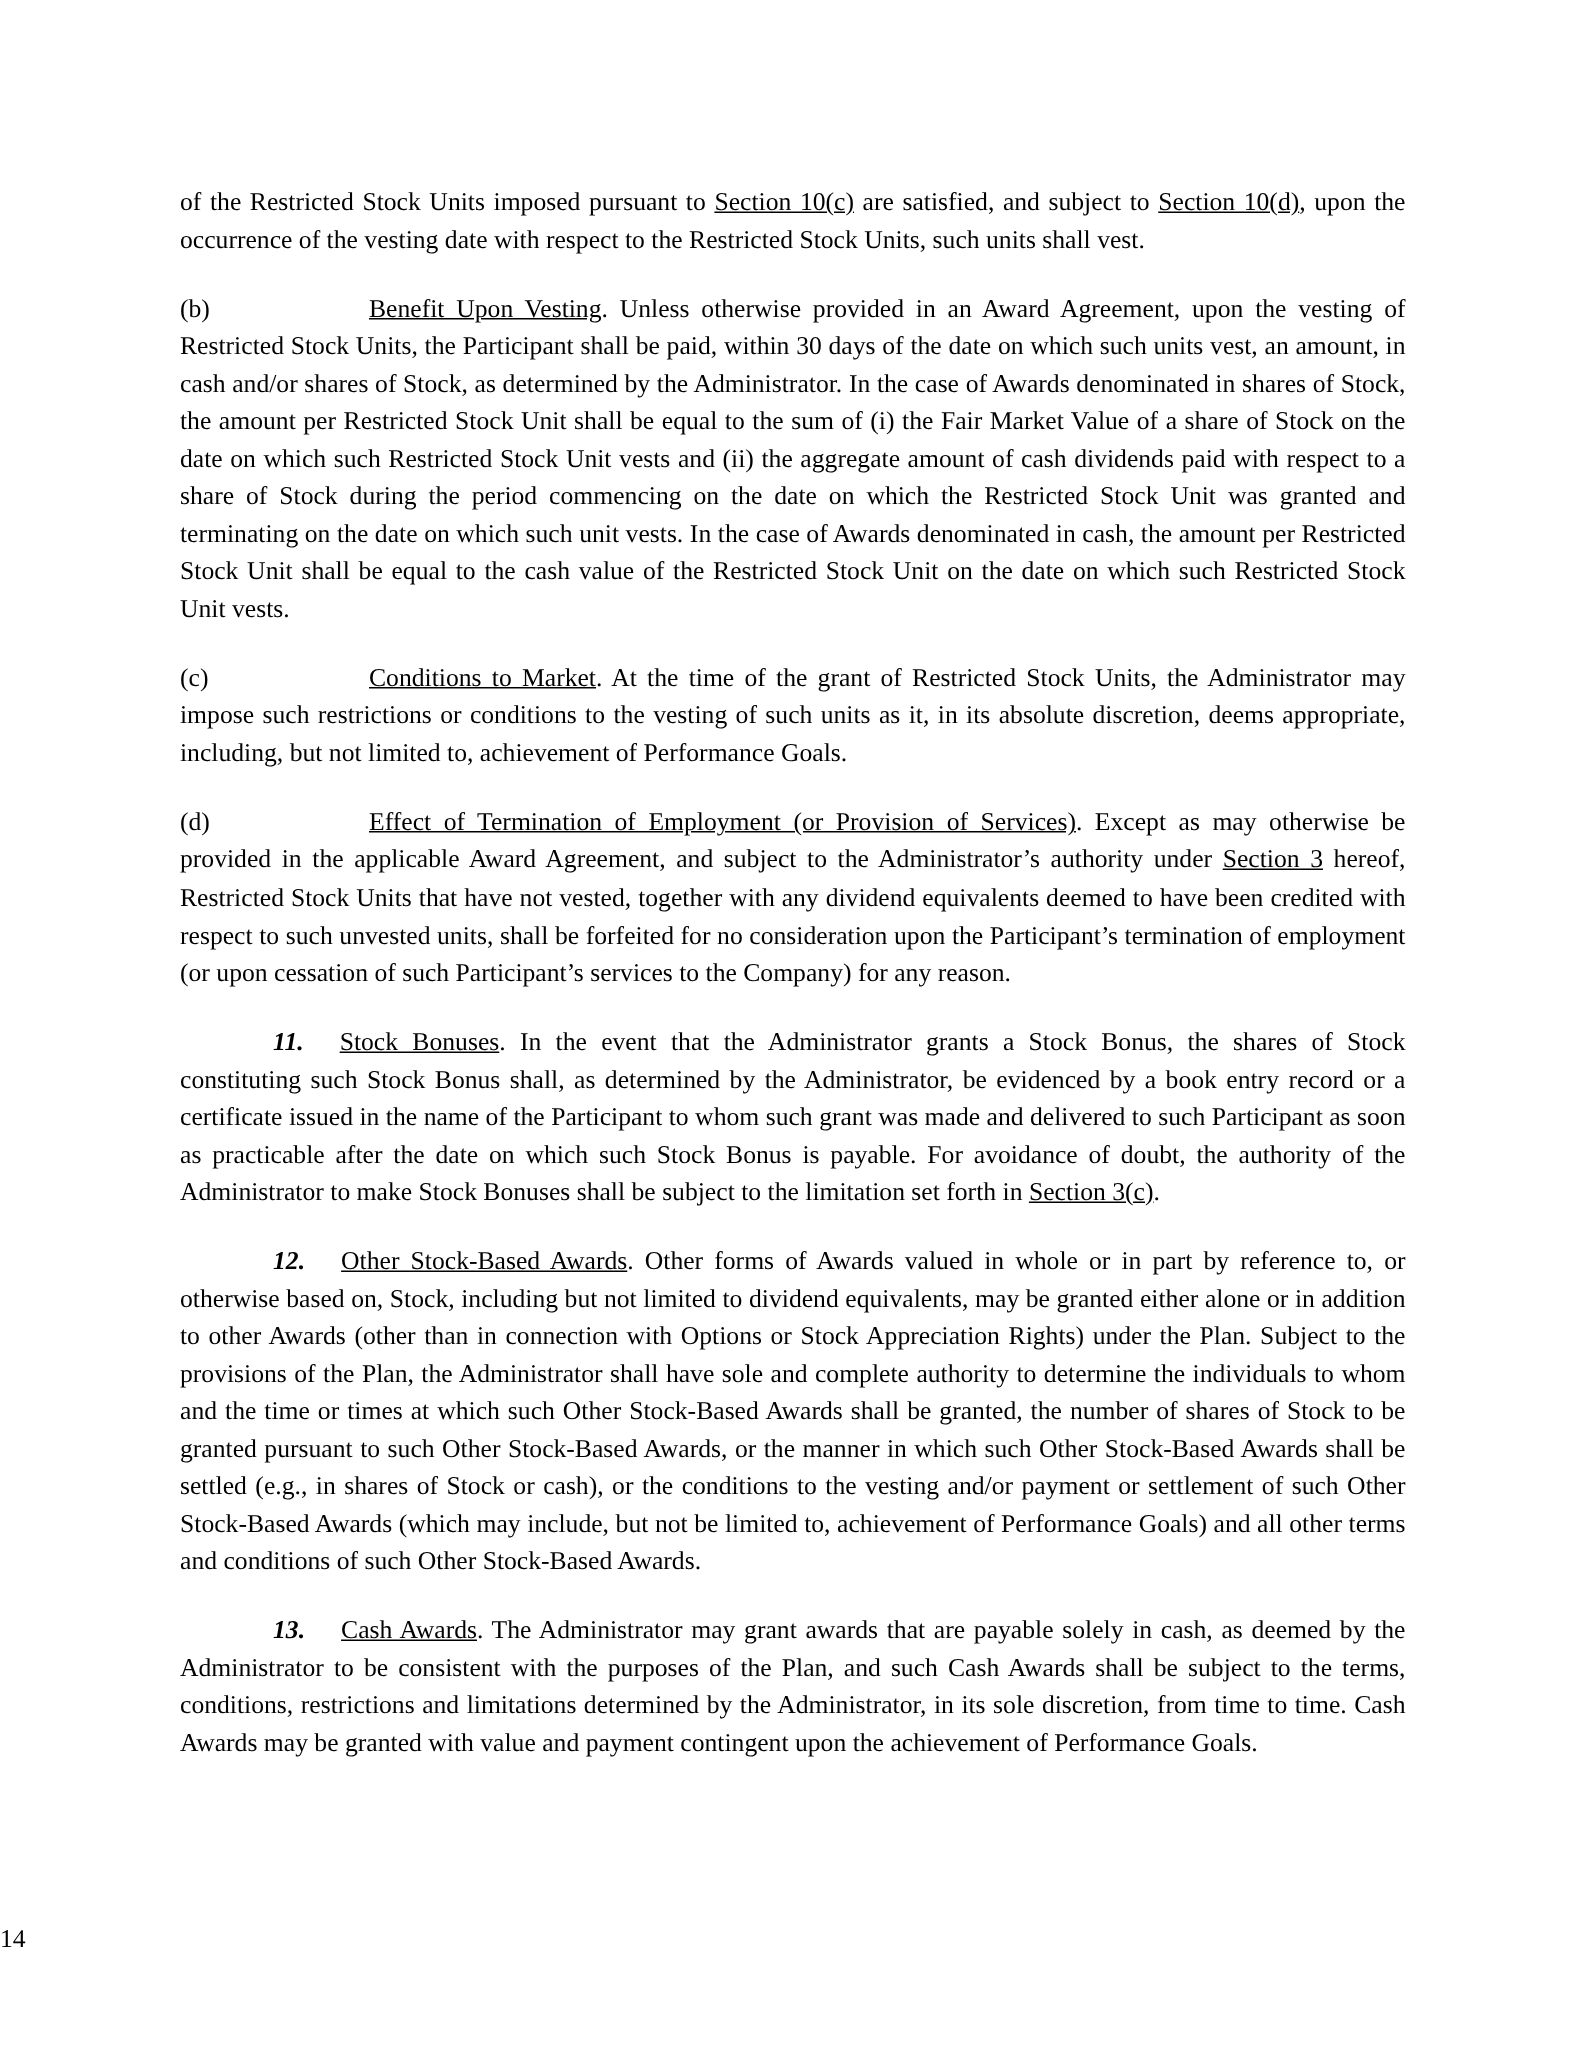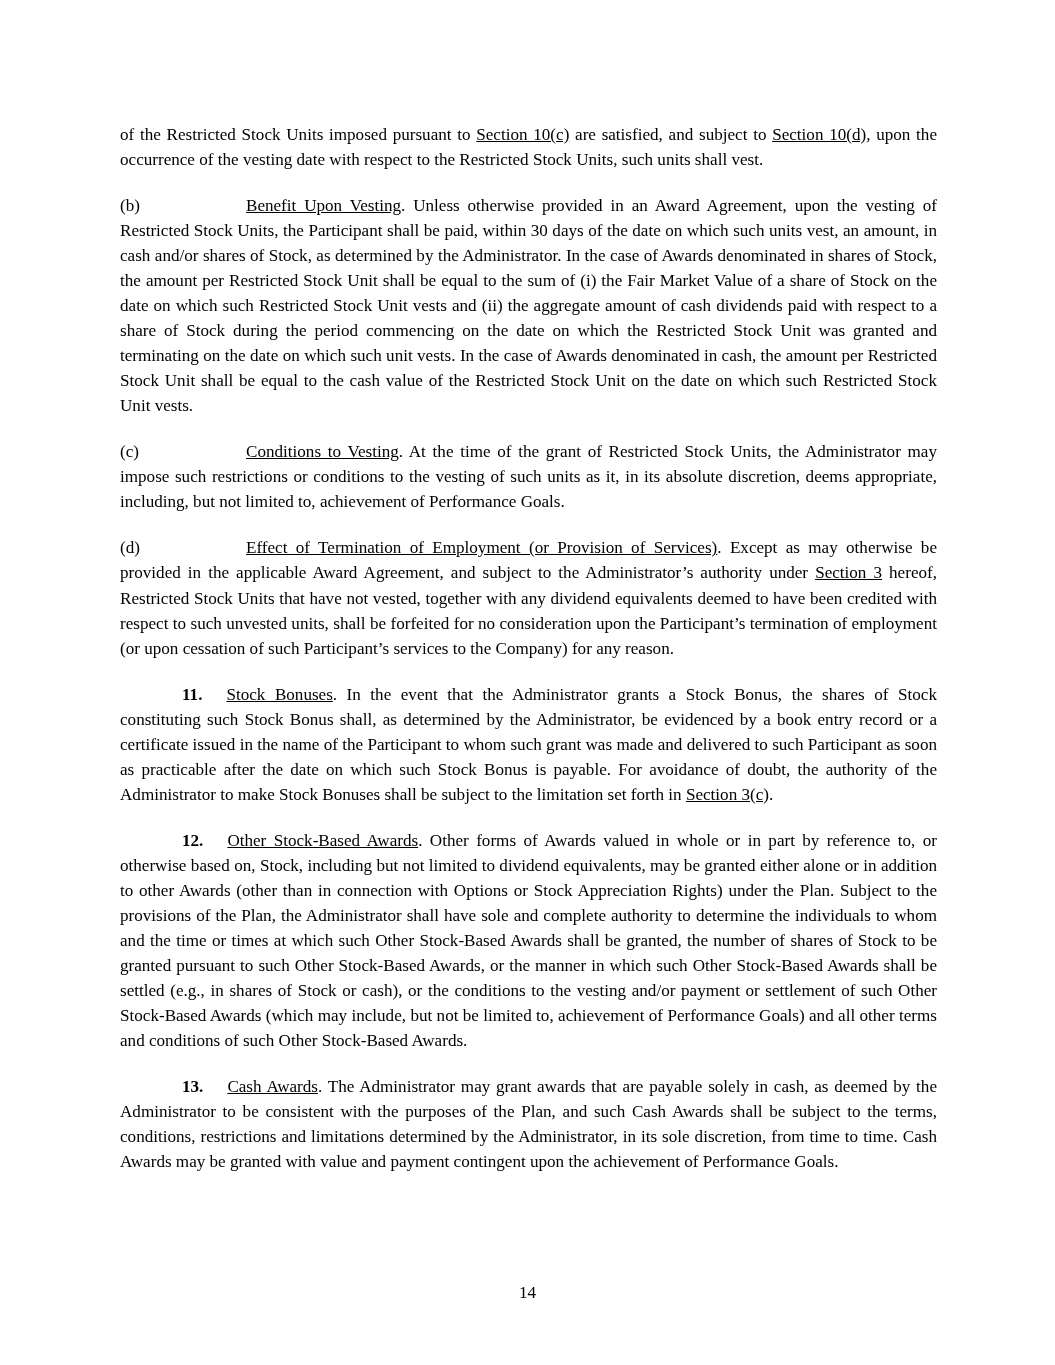--- a/index.html
+++ b/index.html
@@ -31,52 +31,52 @@
   }
   .indent-lead {
     display: inline-block;
     width: 126px;
   }
   .u {
     text-decoration: underline;
   }
   .b {
     font-weight: bold;
+    font-style: italic;
   }
   .bu {
     font-weight: normal;
     text-decoration: underline;
   }
   .num-indent {
     display: inline-block;
     width: 62px;
   }
   .num-after {
     display: inline-block;
     width: 24px;
   }
   .footer {
     position: absolute;
     left: 0;
     right: 0;
     bottom: 62px;
-    text-align: center;
     font-size: 17.1px;
   }
 </style>
 </head>
 <body>
 
 <div class="page">
 
   <p class="para"><span>of the Restricted Stock Units imposed pursuant to </span><span class="u">Section 10(c)</span><span> are satisfied, and subject to </span><span class="u">Section 10(d)</span><span>, upon the occurrence of the vesting date with respect to the Restricted Stock Units, such units shall vest.</span></p>
 
   <p class="para"><span class="indent-lead">(b)</span><span class="u">Benefit Upon Vesting</span><span>.  Unless otherwise provided in an Award Agreement, upon the vesting of Restricted Stock Units, the Participant shall be paid, within 30 days of the date on which such units vest, an amount, in cash and/or shares of Stock, as determined by the Administrator. In the case of Awards denominated in shares of Stock, the amount per Restricted Stock Unit shall be equal to the sum of (i) the Fair Market Value of a share of Stock on the date on which such Restricted Stock Unit vests and (ii) the aggregate amount of cash dividends paid with respect to a share of Stock during the period commencing on the date on which the Restricted Stock Unit was granted and terminating on the date on which such unit vests. In the case of Awards denominated in cash, the amount per Restricted Stock Unit shall be equal to the cash value of the Restricted Stock Unit on the date on which such Restricted Stock Unit vests.</span></p>
 
-  <p class="para"><span class="indent-lead">(c)</span><span class="u">Conditions to Vesting</span><span>. At the time of the grant of Restricted Stock Units, the Administrator may impose such restrictions or conditions to the vesting of such units as it, in its absolute discretion, deems appropriate, including, but not limited to, achievement of Performance Goals.</span></p>
+  <p class="para"><span class="indent-lead">(c)</span><span class="u">Conditions to Market</span><span>. At the time of the grant of Restricted Stock Units, the Administrator may impose such restrictions or conditions to the vesting of such units as it, in its absolute discretion, deems appropriate, including, but not limited to, achievement of Performance Goals.</span></p>
 
   <p class="para"><span class="indent-lead">(d)</span><span class="u">Effect of Termination of Employment (or Provision of Services)</span><span>. Except as may otherwise be provided in the applicable Award Agreement, and subject to the Administrator’s authority under </span><span class="u">Section 3</span><span> hereof, Restricted Stock Units that have not vested, together with any dividend equivalents deemed to have been credited with respect to such unvested units, shall be forfeited for no consideration upon the Participant’s termination of employment (or upon cessation of such Participant’s services to the Company) for any reason.</span></p>
 
   <p class="para"><span class="num-indent"></span><span class="b">11.</span><span class="num-after"></span><span class="bu">Stock Bonuses</span><span>. In the event that the Administrator grants a Stock Bonus, the shares of Stock constituting such Stock Bonus shall, as determined by the Administrator, be evidenced by a book entry record or a certificate issued in the name of the Participant to whom such grant was made and delivered to such Participant as soon as practicable after the date on which such Stock Bonus is payable. For avoidance of doubt, the authority of the Administrator to make Stock Bonuses shall be subject to the limitation set forth in </span><span class="u">Section 3(c)</span><span>.</span></p>
 
   <p class="para"><span class="num-indent"></span><span class="b">12.</span><span class="num-after"></span><span class="bu">Other Stock-Based Awards</span><span>. Other forms of Awards valued in whole or in part by reference to, or otherwise based on, Stock, including but not limited to dividend equivalents, may be granted either alone or in addition to other Awards (other than in connection with Options or Stock Appreciation Rights) under the Plan. Subject to the provisions of the Plan, the Administrator shall have sole and complete authority to determine the individuals to whom and the time or times at which such Other Stock-Based Awards shall be granted, the number of shares of Stock to be granted pursuant to such Other Stock-Based Awards, or the manner in which such Other Stock-Based Awards shall be settled (e.g., in shares of Stock or cash), or the conditions to the vesting and/or payment or settlement of such Other Stock-Based Awards (which may include, but not be limited to, achievement of Performance Goals) and all other terms and conditions of such Other Stock-Based Awards.</span></p>
 
   <p class="para"><span class="num-indent"></span><span class="b">13.</span><span class="num-after"></span><span class="bu">Cash Awards</span><span>.  The Administrator may grant awards that are payable solely in cash, as deemed by the Administrator to be consistent with the purposes of the Plan, and such Cash Awards shall be subject to the terms, conditions, restrictions and limitations determined by the Administrator, in its sole discretion, from time to time.  Cash Awards may be granted with value and payment contingent upon the achievement of Performance Goals.</span></p>
 
   <div class="footer">14</div>

